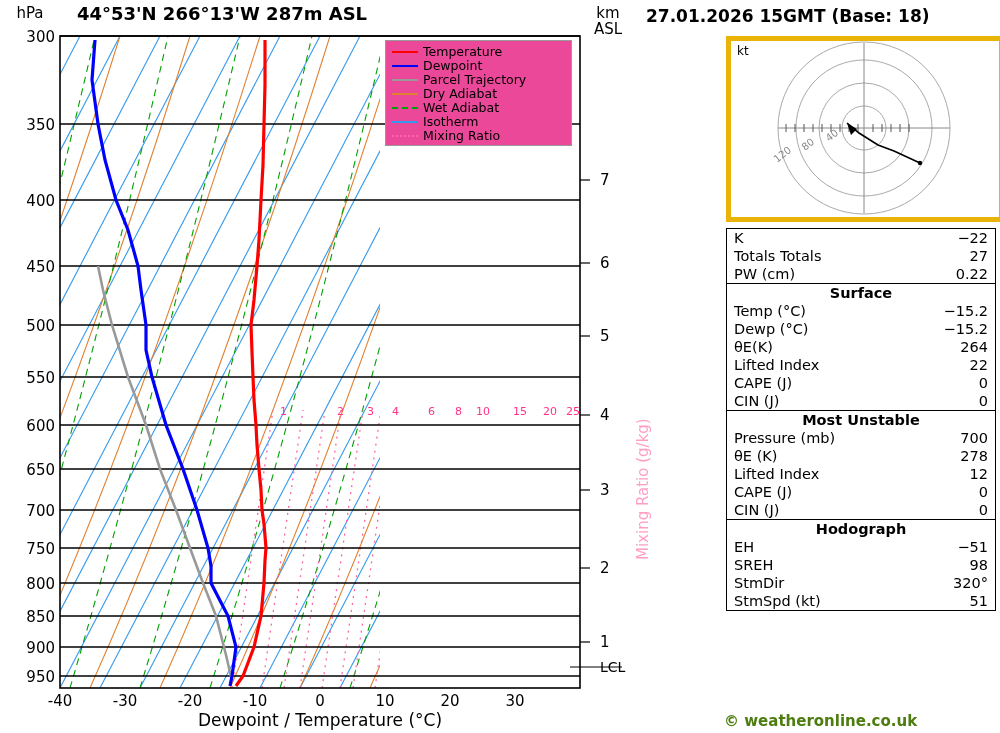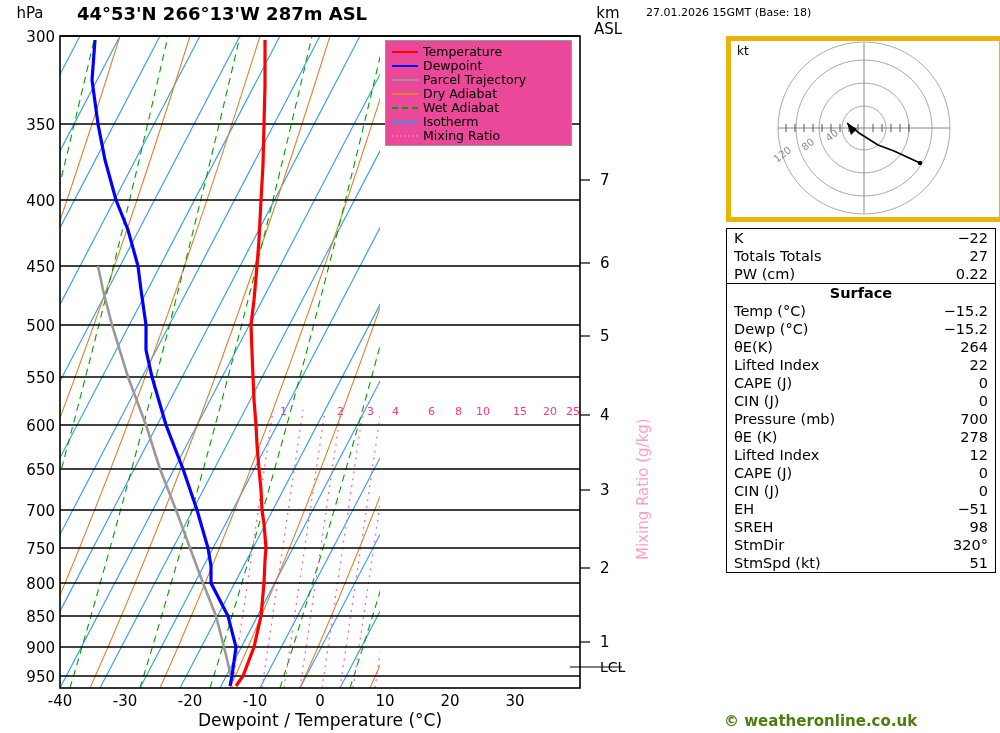--- a/index.html
+++ b/index.html
@@ -265,21 +265,21 @@
       <div class="lg-row">
           <span class="lg-line" style="border-top:2px dotted #ff66aa"></span>
           <span class="lg-txt">Mixing Ratio</span>
         </div>
     </div>
   </div>
 </div>
 
 <div class="abs" id="right-panel">
 
-  <div class="abs hdr" style="left:0px;top:6px;font-weight:normal;font-size:11px;">27.01.2026 15GMT (Base: 18)</div>
+  <div class="abs hdr" style="left:0px;top:6px;font-weight:bold;font-size:17px;">27.01.2026 15GMT (Base: 18)</div>
 
   <div class="hodo-box">
     <svg width="266" height="174" viewBox="0 0 266 174">
       <text x="6" y="14" font-size="12" fill="#000">kt</text>
       <g stroke="#aaaaaa" fill="none" stroke-width="1">
         <circle cx="133" cy="87" r="22"></circle>
         <circle cx="133" cy="87" r="45"></circle>
         <circle cx="133" cy="87" r="68"></circle>
         <circle cx="133" cy="87" r="86"></circle>
       </g>
@@ -347,20 +347,21 @@
       </div>
     <div class="row">
         <span>CAPE (J)</span>
         <span>0</span>
       </div>
     <div class="row">
         <span>CIN (J)</span>
         <span>0</span>
       </div>
 
+    <div class="sec">Most Unstable</div>
     <div class="row">
         <span>Pressure (mb)</span>
         <span>700</span>
       </div>
     <div class="row">
         <span>θE (K)</span>
         <span>278</span>
       </div>
     <div class="row">
         <span>Lifted Index</span>
@@ -368,20 +369,21 @@
       </div>
     <div class="row">
         <span>CAPE (J)</span>
         <span>0</span>
       </div>
     <div class="row">
         <span>CIN (J)</span>
         <span>0</span>
       </div>
 
+    <div class="sec">Hodograph</div>
     <div class="row">
         <span>EH</span>
         <span>−51</span>
       </div>
     <div class="row">
         <span>SREH</span>
         <span>98</span>
       </div>
     <div class="row">
         <span>StmDir</span>

